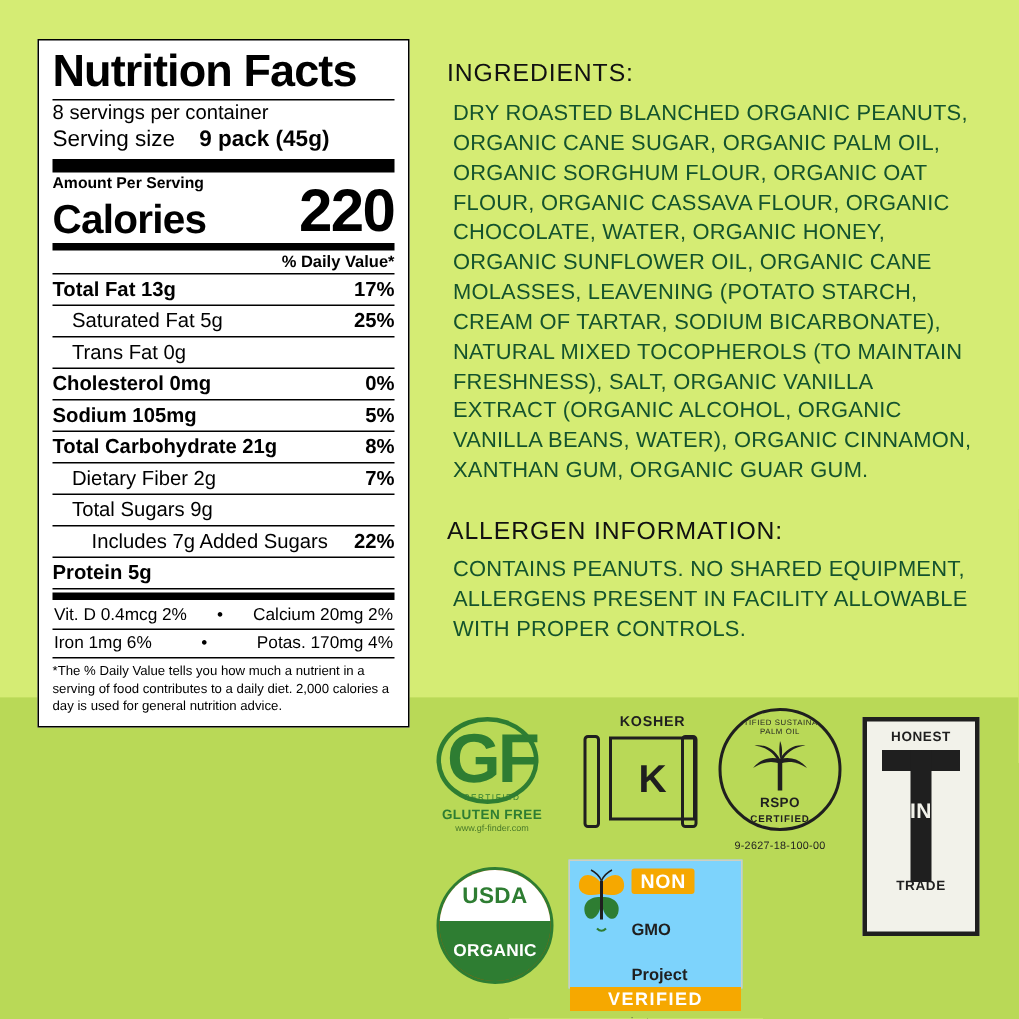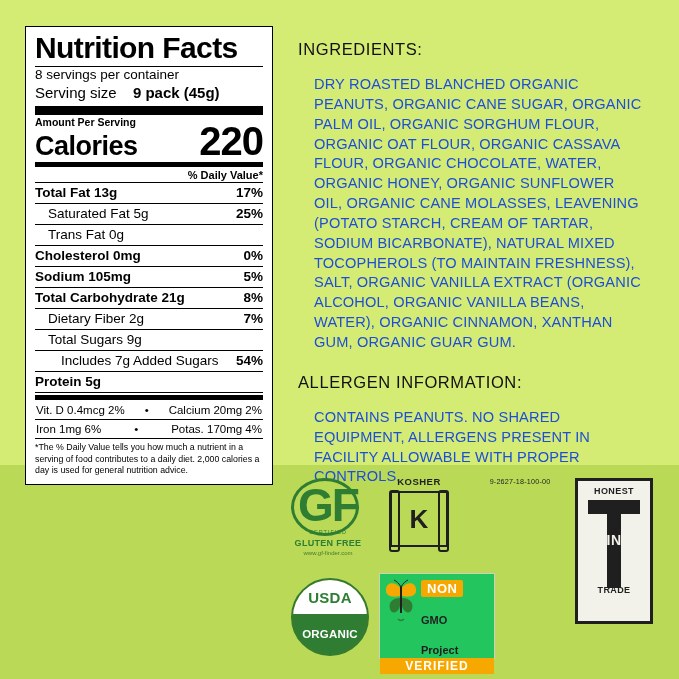--- a/index.html
+++ b/index.html
@@ -54,21 +54,21 @@
   }
   .vitrow .seg{white-space:nowrap;}
   .footnote{font-size:8.8px;line-height:1.32;padding-top:3px;}
 
   
   .rcol{position:absolute;left:298px;top:40px;width:360px;color:#1f1f1f;}
   .heading{
     font-size:16.5px;letter-spacing:0.6px;font-weight:normal;margin:0 0 8px 0;color:#111;
   }
   .body{
-    font-size:14.6px;line-height:1.36;letter-spacing:0.15px;margin:16px;color:#1d4ed8;
+    font-size:14.6px;line-height:1.36;letter-spacing:0.15px;margin:4px;color:#14532d;
   }
   .allergen-block{margin-top:20px;}
   .allergen-block .heading{margin-bottom:7px;}
 
   
   .badges{position:absolute;left:0;top:465px;width:679px;height:214px;}
   .badge{position:absolute;}
 
   
   .gf{left:284px;top:17px;width:88px;height:88px;text-align:center;}
@@ -78,21 +78,21 @@
   }
   .gf .gf-mark .circ{
     position:absolute;left:-7px;top:-4px;width:62px;height:52px;
     border:3px solid #2e7d32;border-radius:50%;
   }
   .gf .gf-cert{font-size:5.5px;color:#2e7d32;letter-spacing:1px;margin-top:1px;}
   .gf .gf-label{font-size:9px;font-weight:bold;color:#2e7d32;letter-spacing:0.3px;margin-top:3px;}
   .gf .gf-url{font-size:6px;color:#4a7a2a;margin-top:2px;}
 
   
-  .kosher{left:389px;top:11px;width:60px;height:88px;}
+  .kosher{left:389px;top:11px;width:60px;height:88px;padding-left:16px;}
   .kosher .k-top{font-size:9.5px;font-weight:bold;color:#1f1f1f;text-align:center;letter-spacing:0.5px;}
   .kosher .k-box{
     margin:4px auto 0 auto;width:54px;height:52px;border:2px solid #1f1f1f;
     display:flex;align-items:center;justify-content:center;
     font-size:26px;font-weight:bold;color:#1f1f1f;
   }
   .kosher .k-scroll-l,.kosher .k-scroll-r{
     position:absolute;top:14px;width:7px;height:58px;border:2px solid #1f1f1f;border-radius:3px;
   }
   .kosher .k-scroll-l{left:0px;}
@@ -152,21 +152,21 @@
     font-size:15px;font-weight:bold;color:#2e7d32;letter-spacing:0.3px;
   }
   .usda .u-bot{
     position:absolute;left:0;top:34px;width:74px;height:40px;background:#2e7d32;
     display:flex;align-items:center;justify-content:center;
     font-size:11.5px;font-weight:bold;color:#fff;letter-spacing:0.2px;
   }
 
   
   .nongmo{left:379px;top:108px;width:116px;height:86px;
-    background:#22c55e;border:1.5px solid #cfcfc0;box-sizing:border-box;}
+    background:#7dd3fc;border:1.5px solid #cfcfc0;box-sizing:border-box;}
   .nongmo .ng-inner{display:flex;padding:5px 4px 0 4px;}
   .nongmo .ng-butterfly{width:34px;height:46px;flex:0 0 34px;}
   .nongmo .ng-text{flex:1;padding-left:3px;}
   .nongmo .ng-non{
     display:inline-block;background:#f6a800;color:#fff;font-weight:bold;
     font-size:13px;padding:1px 6px;border-radius:2px;letter-spacing:0.5px;
   }
   .nongmo .ng-pr{font-size:11px;font-weight:bold;color:#1f1f1f;line-height:1.15;margin-top:17px;}
   .nongmo .ng-ver{
     margin-top:2px;background:#f6a800;color:#fff;font-weight:bold;font-size:12px;
@@ -237,21 +237,21 @@
           <span class="pc">7%</span>
         </div>
         <div class="rule-hair"></div>
         <div class="nf-line ind1">
           <span class="nm">Total Sugars 9g</span>
           <span class="pc"></span>
         </div>
         <div class="rule-hair"></div>
         <div class="nf-line ind2">
           <span class="nm">Includes 7g Added Sugars</span>
-          <span class="pc">54%</span>
+          <span class="pc">22%</span>
         </div>
         <div class="rule-hair"></div>
         <div class="nf-line">
           <span class="nm b">Protein 5g</span>
           <span class="pc"></span>
         </div>
         <div class="rule-hair"></div>
       </div>
 
     <div class="rule-med"></div>
@@ -294,20 +294,35 @@
     </div>
 
     <div class="badge kosher">
       <div class="k-scroll-l"></div>
       <div class="k-scroll-r"></div>
       <div class="k-top">KOSHER</div>
       <div class="k-box">K</div>
     </div>
 
     <div class="badge rspo">
+      <div class="r-circle">
+        <div class="r-arc-top">CERTIFIED SUSTAINABLE PALM OIL</div>
+        <svg class="r-palm" viewBox="0 0 44 34">
+          <g fill="#1f1f1f">
+            <rect x="20.5" y="14" width="3" height="19"></rect>
+            <path d="M22 12 C14 10 8 13 4 18 C10 14 16 13 22 15 Z"></path>
+            <path d="M22 12 C30 10 36 13 40 18 C34 14 28 13 22 15 Z"></path>
+            <path d="M22 12 C18 5 12 2 5 3 C13 4 18 8 21 14 Z"></path>
+            <path d="M22 12 C26 5 32 2 39 3 C31 4 26 8 23 14 Z"></path>
+            <path d="M22 11 C21 5 22 1 22 0 C23 2 24 6 23 12 Z"></path>
+          </g>
+        </svg>
+        <div class="r-name">RSPO</div>
+        <div class="r-cert">CERTIFIED</div>
+      </div>
       <div class="r-code">9-2627-18-100-00</div>
     </div>
 
     <div class="badge honest">
       <div class="h-top">HONEST</div>
       <div class="h-t">
         <div class="bar-h"></div>
         <div class="bar-v"></div>
         <div class="in-word">IN</div>
       </div>

